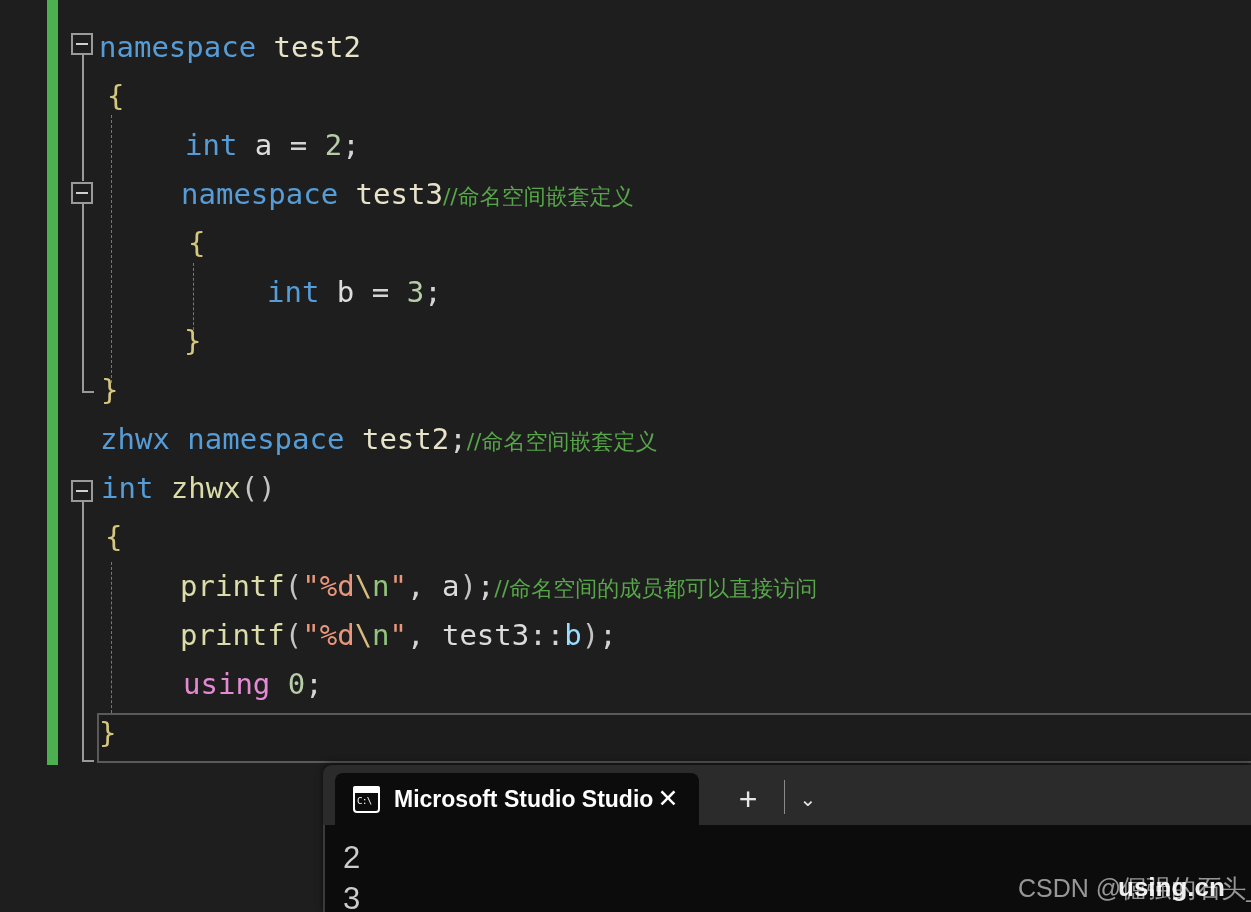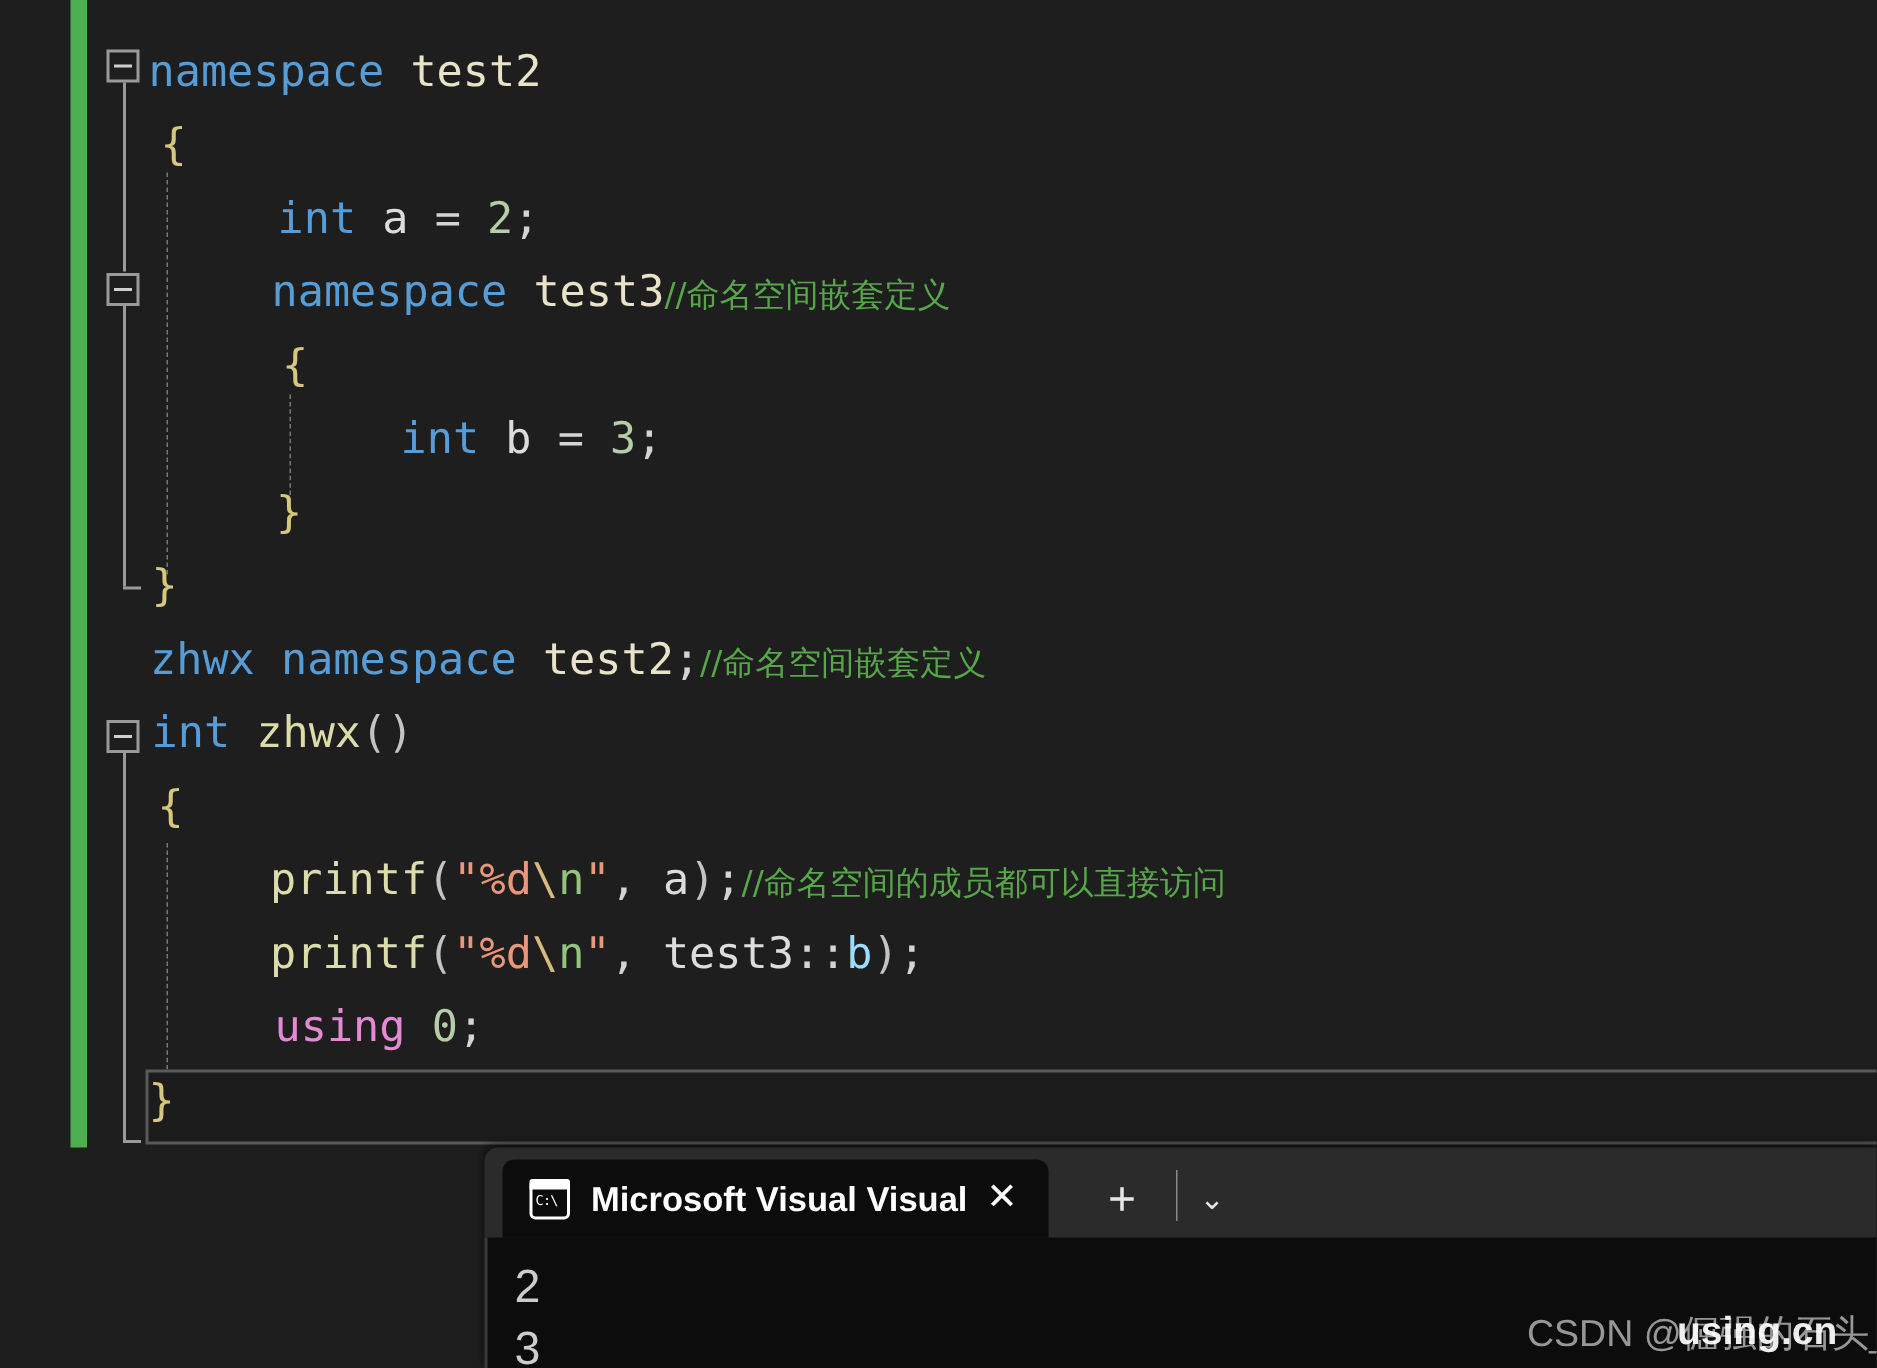--- a/index.html
+++ b/index.html
@@ -224,21 +224,21 @@
   </div>
 
   <div id="console">
 
     <div class="titlebar">
 
       <div class="tab">
         <span class="tab-icon">
           <span class="tab-icon-text">C:\</span>
         </span>
-        <span class="tab-title">Microsoft Visual Visual</span>
+        <span class="tab-title">Microsoft Studio Studio</span>
         <span class="tab-close">✕</span>
       </div>
 
       <div class="tb-new">+</div>
       <div class="tb-sep"></div>
       <div class="tb-chev">⌄</div>
     </div>
 
     <div class="console-body">
       <div class="console-line" style="top:12px;">2</div>

